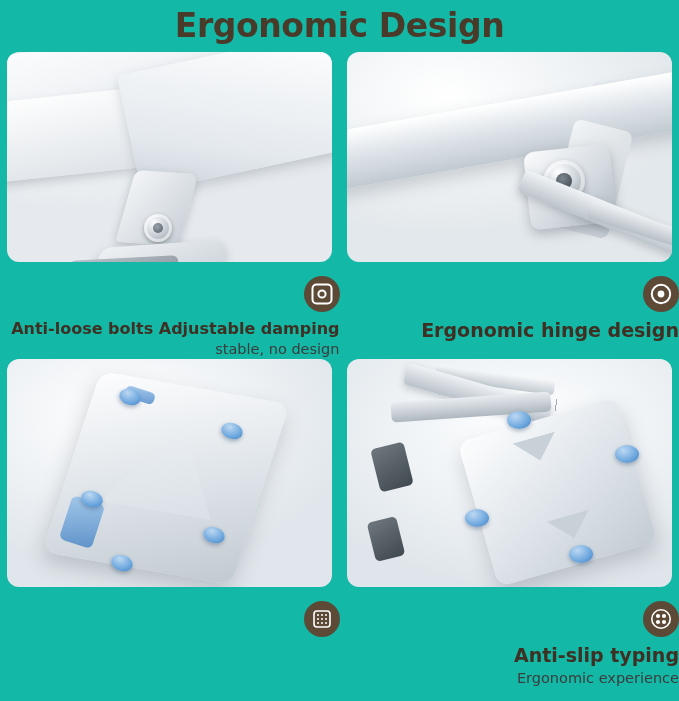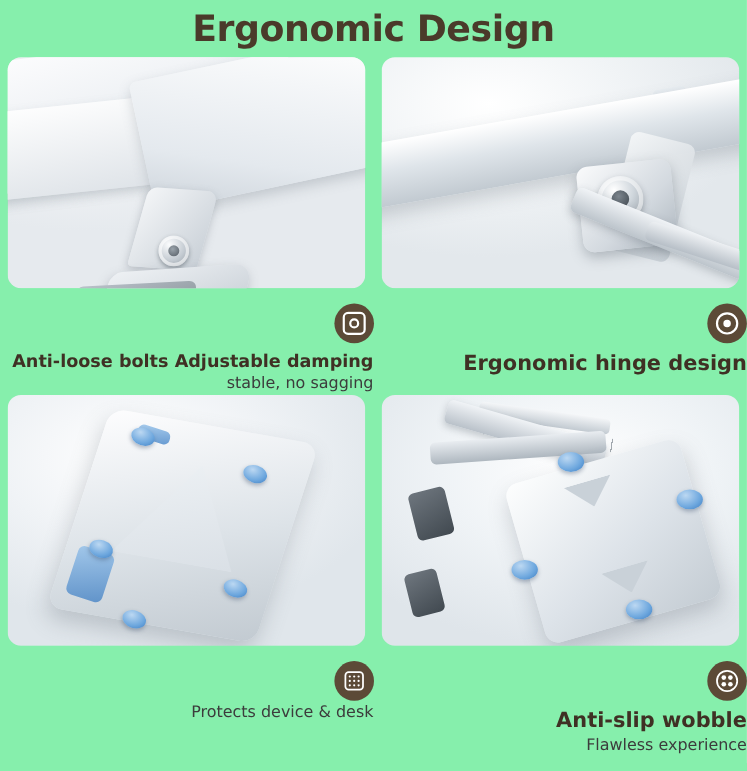--- a/index.html
+++ b/index.html
@@ -10,21 +10,21 @@
   body {
     width: 679px;
     height: 701px;
     font-family: "DejaVu Sans", sans-serif;
     overflow: hidden;
   }
   .page {
     position: relative;
     width: 679px;
     height: 701px;
-    background: #86efac;
+    background: #14b8a6;
   }
   .page-title {
     text-align: center;
     font-family: "DejaVu Sans", sans-serif;
     font-weight: bold;
     font-size: 33px;
     color: #4a3a2a;
     letter-spacing: -0.4px;
     padding-top: 6px;
     margin: 0;
@@ -393,21 +393,21 @@
         <div class="foot"></div>
         <div class="foot2"></div>
       </div>
       <div class="badge">
         <svg width="22" height="22" viewBox="0 0 22 22">
           <rect x="1.5" y="1.5" width="19" height="19" rx="4" fill="none" stroke="#ffffff" stroke-width="2"></rect>
           <circle cx="11" cy="11" r="3.6" fill="none" stroke="#ffffff" stroke-width="2"></circle>
         </svg>
       </div>
       <div class="caption-main small">Anti-loose bolts Adjustable damping</div>
-      <div class="caption-sub">stable, no sagging</div>
+      <div class="caption-sub">stable, no design</div>
     </div>
 
     <div class="cell">
       <div class="photo p2">
         <div class="tab"></div>
         <div class="plate"></div>
         <div class="arm2"></div>
         <div class="hingeblock"></div>
         <div class="pivot"></div>
         <div class="arm"></div>
@@ -443,21 +443,20 @@
               <circle cx="15" cy="7" r="1"></circle>
             <circle cx="7" cy="11" r="1"></circle>
               <circle cx="11" cy="11" r="1"></circle>
               <circle cx="15" cy="11" r="1"></circle>
             <circle cx="7" cy="15" r="1"></circle>
               <circle cx="11" cy="15" r="1"></circle>
               <circle cx="15" cy="15" r="1"></circle>
           </g>
         </svg>
       </div>
-      <div class="caption-sub">Protects device &amp; desk</div>
     </div>
 
     <div class="cell">
       <div class="photo p4 tall">
         <div class="scissor3"></div>
         <div class="ruler"></div>
         <div class="scissor"></div>
         <div class="scissor2"></div>
         <div class="clip"></div>
         <div class="clip2"></div>
@@ -473,18 +472,18 @@
         <svg width="22" height="22" viewBox="0 0 22 22">
           <circle cx="11" cy="11" r="9.2" fill="none" stroke="#ffffff" stroke-width="1.6"></circle>
           <g fill="#ffffff">
             <circle cx="8" cy="8" r="2.1"></circle>
               <circle cx="14" cy="8" r="2.1"></circle>
             <circle cx="8" cy="14" r="2.1"></circle>
               <circle cx="14" cy="14" r="2.1"></circle>
           </g>
         </svg>
       </div>
-      <div class="caption-main">Anti-slip wobble</div>
-      <div class="caption-sub">Flawless experience</div>
+      <div class="caption-main">Anti-slip typing</div>
+      <div class="caption-sub">Ergonomic experience</div>
     </div>
 
   </div>
 </div>
 
 </body></html>

